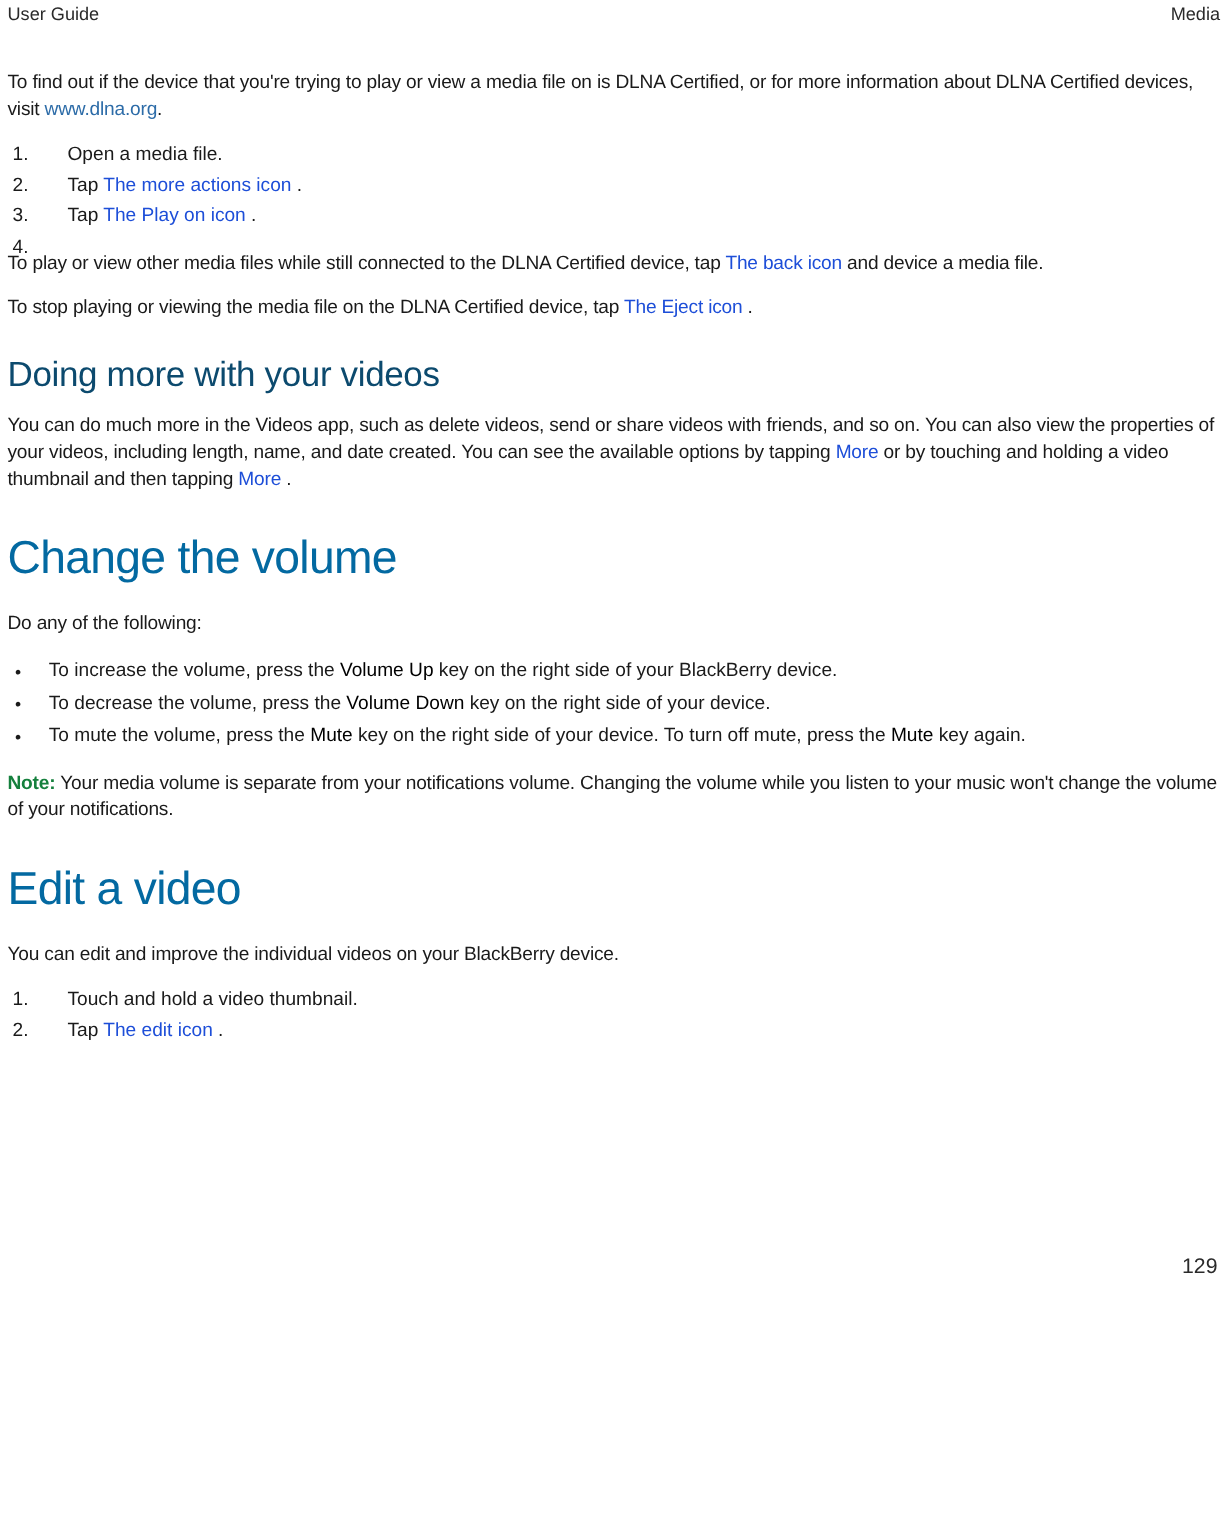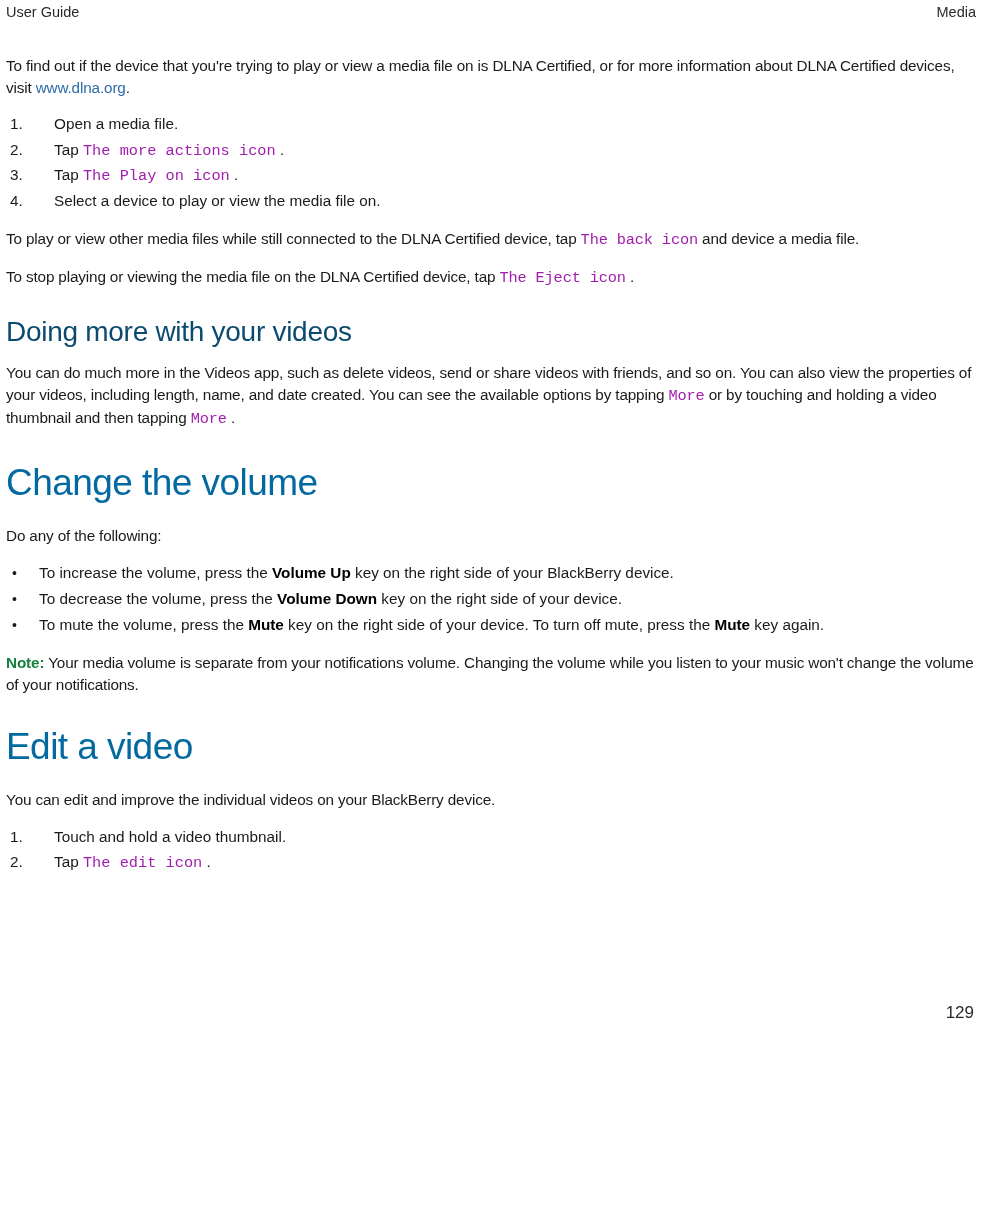--- a/index.html
+++ b/index.html
@@ -116,29 +116,28 @@
     position: absolute;
     left: 6px;
     top: 0;
     font-size: 14px;
     line-height: 26px;
     color: #1a1a1a;
   }
 
   
   .icon-ref {
-    color: #a21caf;
+    color: #1d4ed8;
     white-space: nowrap;
-    font-family: Liberation Mono, monospace;
   }
   .weblink {
     color: #2d6ca8;
     text-decoration: none;
   }
-  .strong { font-weight: 700; color: #000000; }
+  .strong { font-weight: 400; color: #000000; }
   .note-label { font-weight: 700; color: #15803d; }
 
   
   .page-number {
     position: absolute;
     right: 8px;
     bottom: 12px;
     font-size: 17px;
     line-height: 20px;
     color: #2a2a2a;
@@ -163,21 +162,21 @@
       <li>
         <span class="num">1.</span><span>Open a media file.</span><span class="icon-ref"></span><span></span>
       </li>
       <li>
         <span class="num">2.</span><span>Tap </span><span class="icon-ref">The more actions icon</span><span> .</span>
       </li>
       <li>
         <span class="num">3.</span><span>Tap </span><span class="icon-ref">The Play on icon</span><span> .</span>
       </li>
       <li>
-        <span class="num">4.</span><span>Select a device to play or view the media file on.</span><span class="icon-ref"></span><span></span>
+        <span class="num">4.</span><span class="icon-ref"></span><span></span>
       </li>
     </ol>
 
     <p class="body-text"><span>To play or view other media files while still connected to the DLNA Certified device, tap </span><span class="icon-ref">The back icon</span><span> and device a media file.</span></p>
 
     <p class="body-text"><span>To stop playing or viewing the media file on the DLNA Certified device, tap </span><span class="icon-ref">The Eject icon</span><span> .</span></p>
 
     <h2 class="sub-title">Doing more with your videos</h2>
     <p class="body-text"><span>You can do much more in the Videos app, such as delete videos, send or share videos with friends, and so on. You can also view the properties of your videos, including length, name, and date created. You can see the available options by tapping </span><span class="icon-ref">More</span><span> or by touching and holding a video thumbnail and then tapping </span><span class="icon-ref">More</span><span> .</span></p>
 

